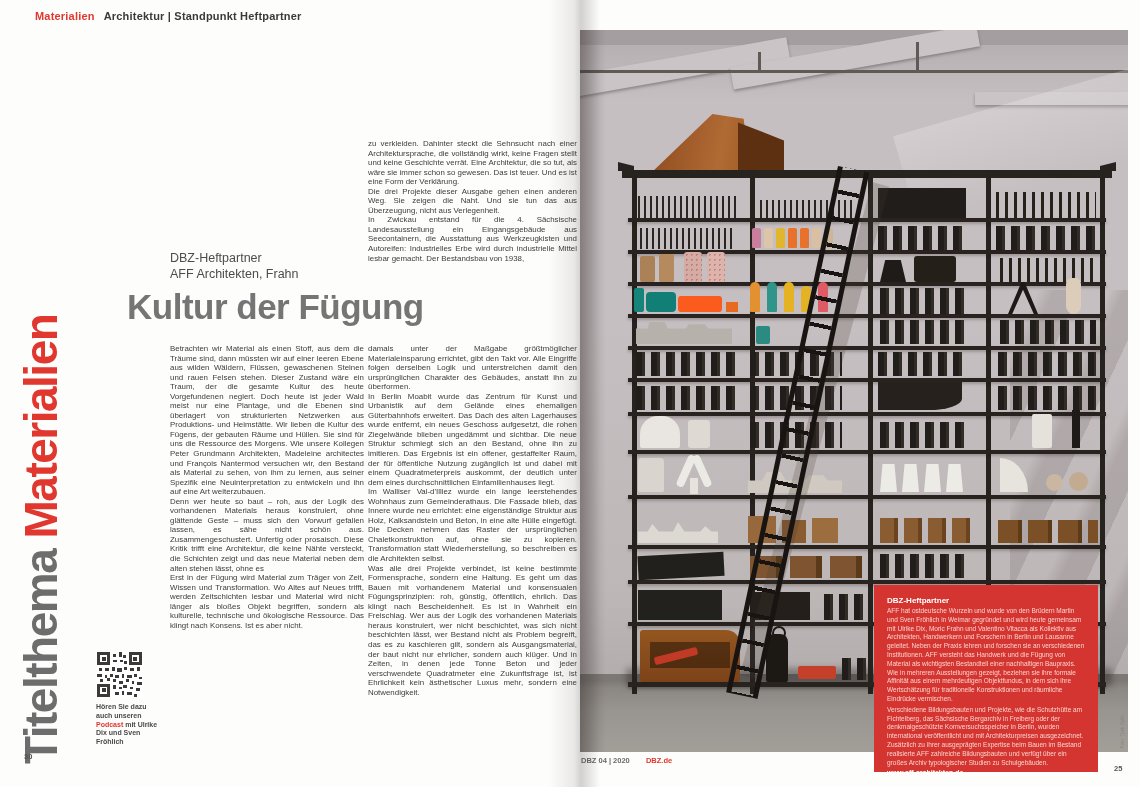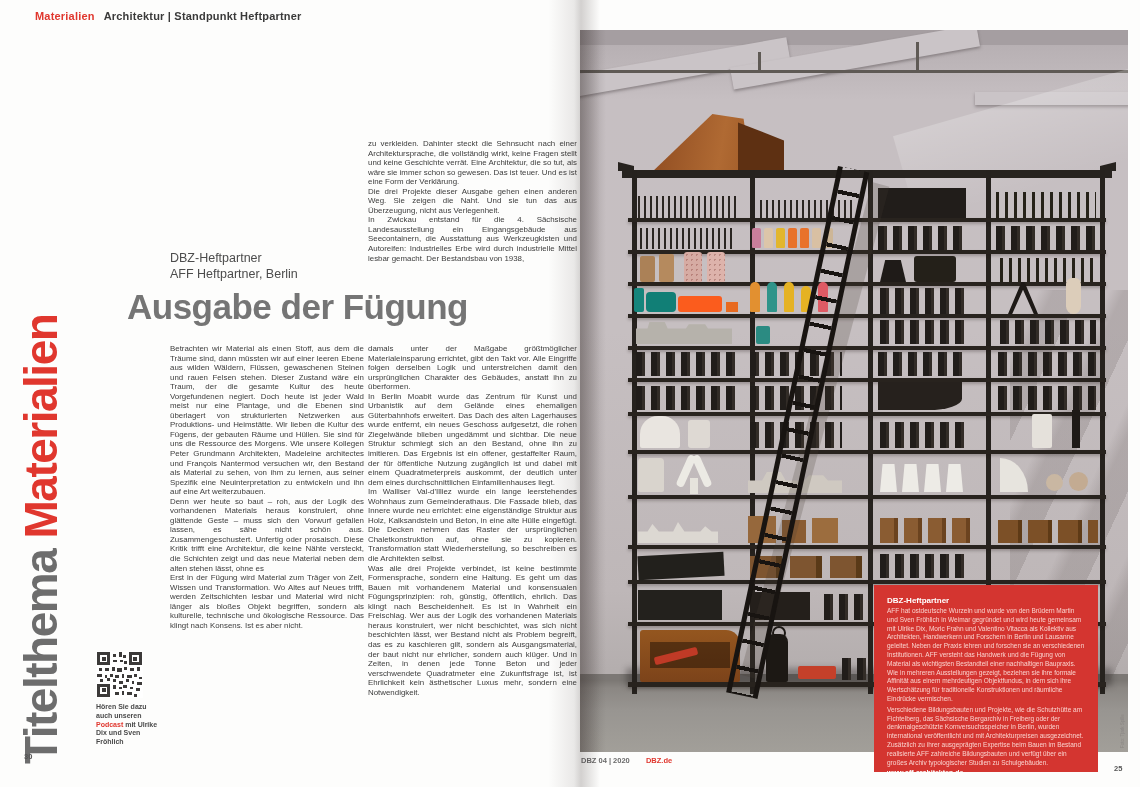--- a/index.html
+++ b/index.html
@@ -70,24 +70,24 @@
     <span class="red">Materialien</span><span>Architektur | Standpunkt Heftpartner</span>
   </div>
 
   <div class="abs vtitle">
     <span>Titelthema</span>
     <span class="red">Materialien</span>
   </div>
 
   <div class="abs kicker">
     <div>DBZ-Heftpartner</div>
-    <div>AFF Heftpartner, Berlin</div>
-  </div>
-
-  <h1 class="abs headline" style="margin:0;">Ausgabe der Fügung</h1>
+    <div>AFF Architekten, Frahn</div>
+  </div>
+
+  <h1 class="abs headline" style="margin:0;">Kultur der Fügung</h1>
 
   <div class="abs bodytext col1">
     <p>Betrachten wir Material als einen Stoff, aus dem die Träume sind, dann müssten wir auf einer leeren Ebene aus wilden Wäldern, Flüssen, gewaschenen Steinen und rauen Felsen stehen. Dieser Zustand wäre ein Traum, der die gesamte Kultur des heute Vorgefundenen negiert. Doch heute ist jeder Wald meist nur eine Plantage, und die Ebenen sind überlagert von strukturierten Netzwerken aus Produktions- und Heimstätte. Wir lieben die Kultur des Fügens, der gebauten Räume und Hüllen. Sie sind für uns die Ressource des Morgens. Wie unsere Kollegen Peter Grundmann Architekten, Madeleine architectes und François Nantermod versuchen wir, den Bestand als Material zu sehen, von ihm zu lernen, aus seiner Spezifik eine Neuinterpretation zu entwickeln und ihn auf eine Art weiterzubauen.</p>
     <p>Denn wer heute so baut – roh, aus der Logik des vorhandenen Materials heraus konstruiert, ohne glättende Geste – muss sich den Vorwurf gefallen lassen, es sähe nicht schön aus. Zusammengeschustert. Unfertig oder prosaisch. Diese Kritik trifft eine Architektur, die keine Nähte versteckt, die Schichten zeigt und das neue Material neben dem alten stehen lässt, ohne es</p>
     <p>Erst in der Fügung wird Material zum Träger von Zeit, Wissen und Transformation. Wo Altes auf Neues trifft, werden Zeitschichten lesbar und Material wird nicht länger als bloßes Objekt begriffen, sondern als kulturelle, technische und ökologische Ressource. Das klingt nach Konsens. Ist es aber nicht.</p>
   </div>
 
   <div class="abs bodytext col2a">
     <p>zu verkleiden. Dahinter steckt die Sehnsucht nach einer Architektursprache, die vollständig wirkt, keine Fragen stellt und keine Geschichte verrät. Eine Architektur, die so tut, als wäre sie immer schon so gewesen. Das ist teuer. Und es ist eine Form der Verklärung.</p>
     <p>Die drei Projekte dieser Ausgabe gehen einen anderen Weg. Sie zeigen die Naht. Und sie tun das aus Überzeugung, nicht aus Verlegenheit.</p>

